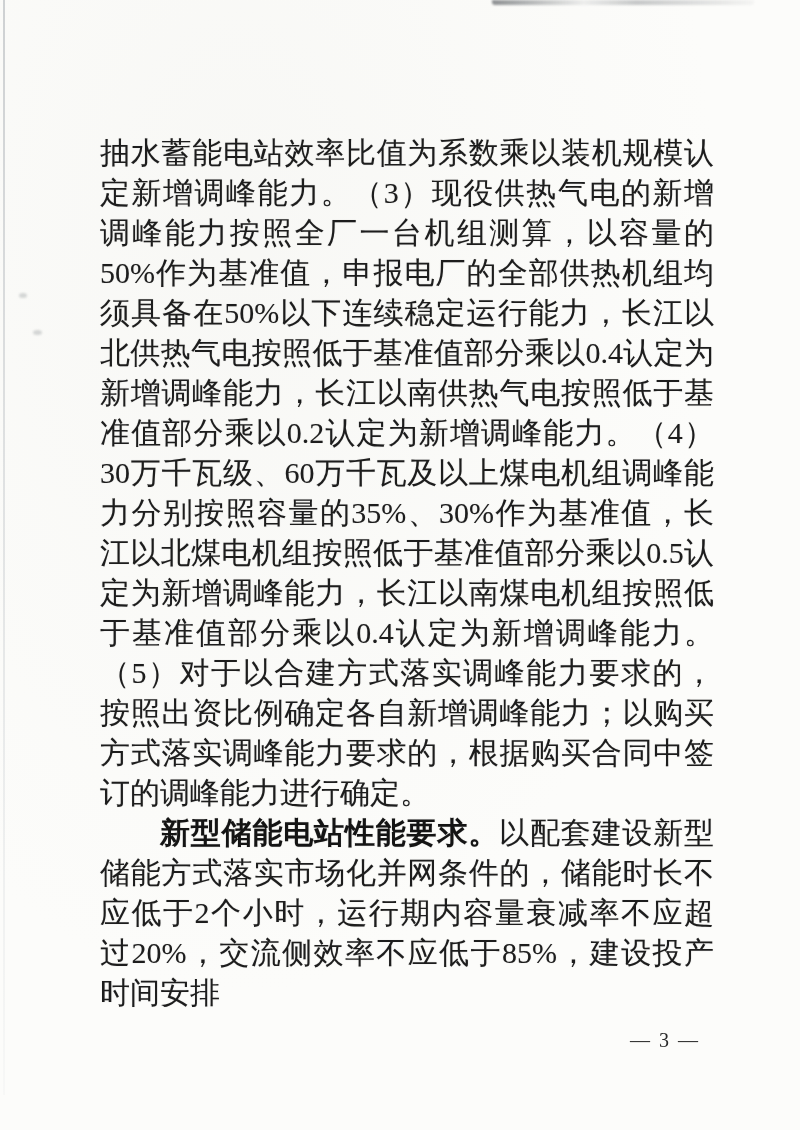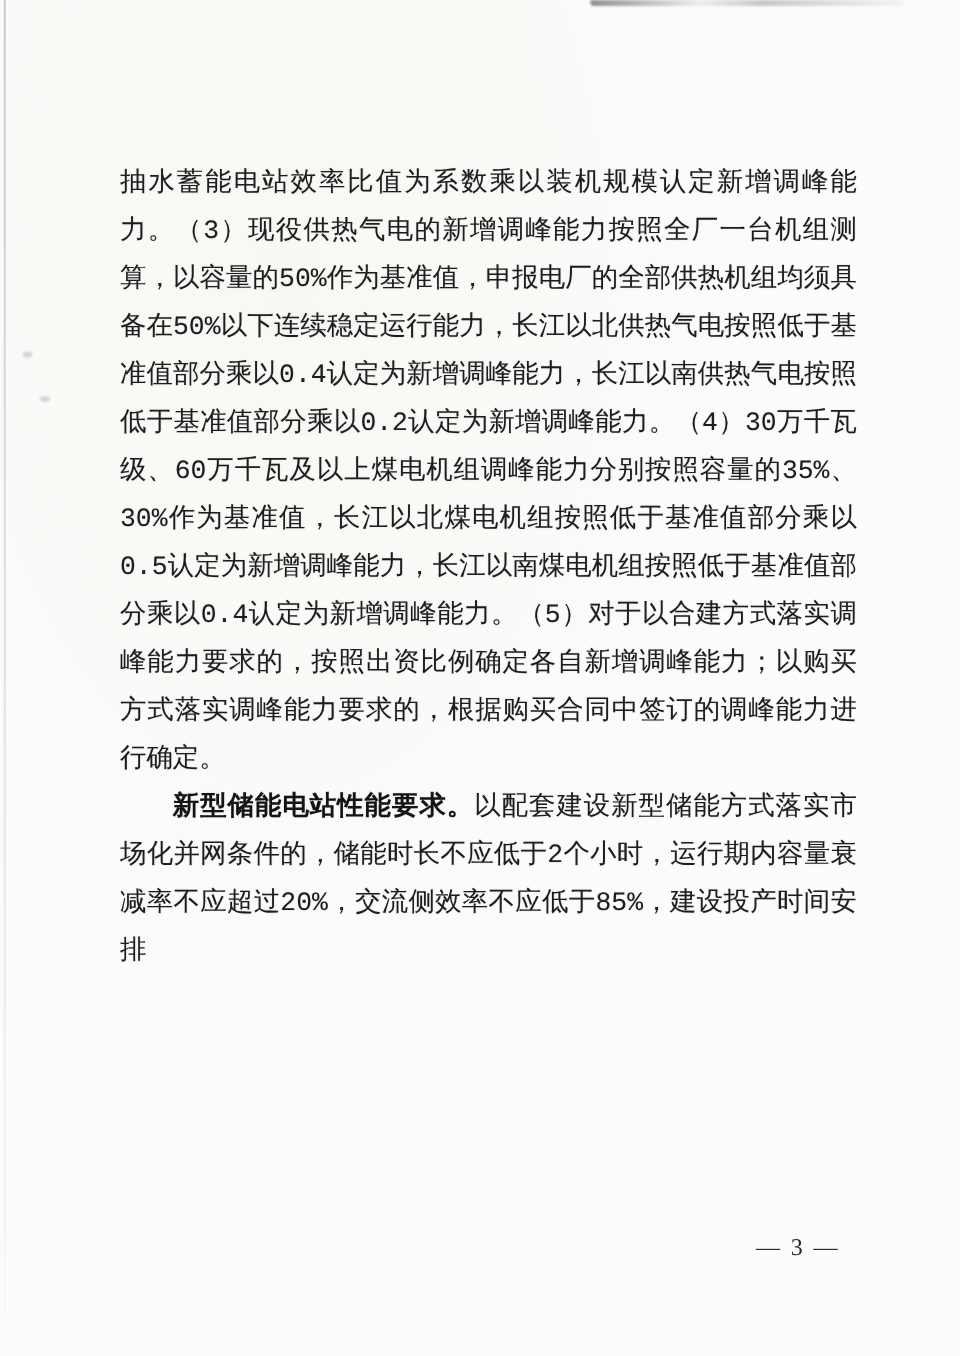--- a/index.html
+++ b/index.html
@@ -55,26 +55,25 @@
   }
   .speck.s1 { left: 19px; top: 293px; width: 8px; height: 5px; }
   .speck.s2 { left: 33px; top: 330px; width: 9px; height: 5px; }
 
   
   .text-block {
     position: absolute;
     left: 100px;
     top: 133px;
     width: 614px;
-    font-size: 22px;
+    font-size: 30px;
     line-height: 40px;
     color: #1d1d1d;
     text-align: justify;
     text-shadow: 0 0 1px rgba(40,40,40,0.25);
-    font-family: Liberation Mono, monospace;
   }
   .para {
     margin: 0;
     padding: 0;
   }
   .para.indent {
     text-indent: 2em;
   }
   .lead {
     font-weight: 700;

